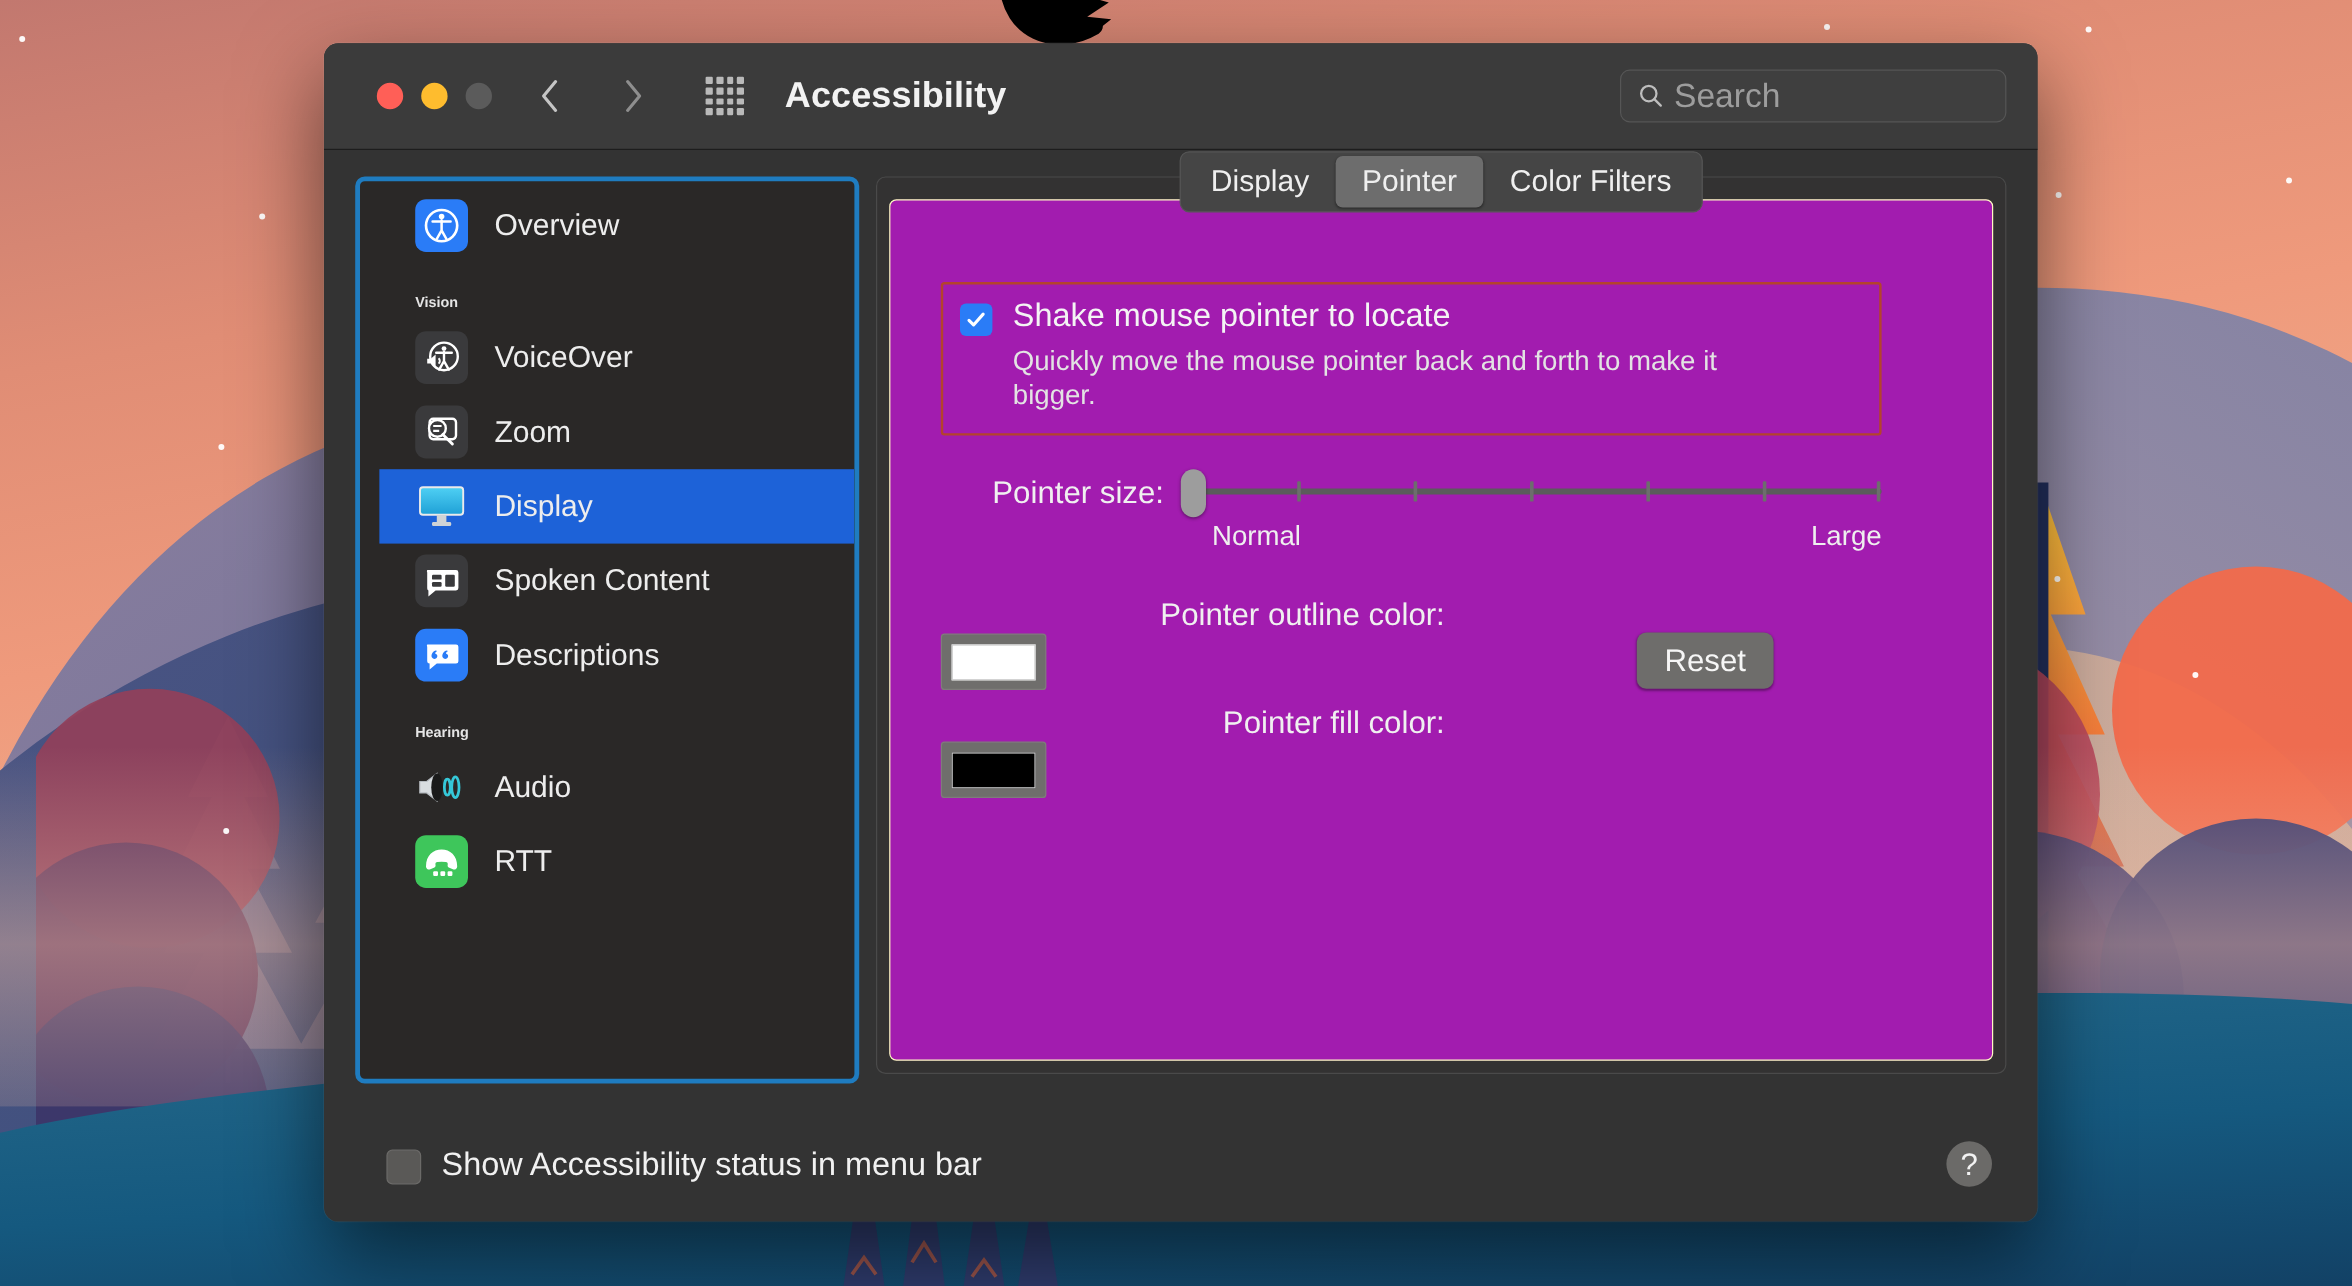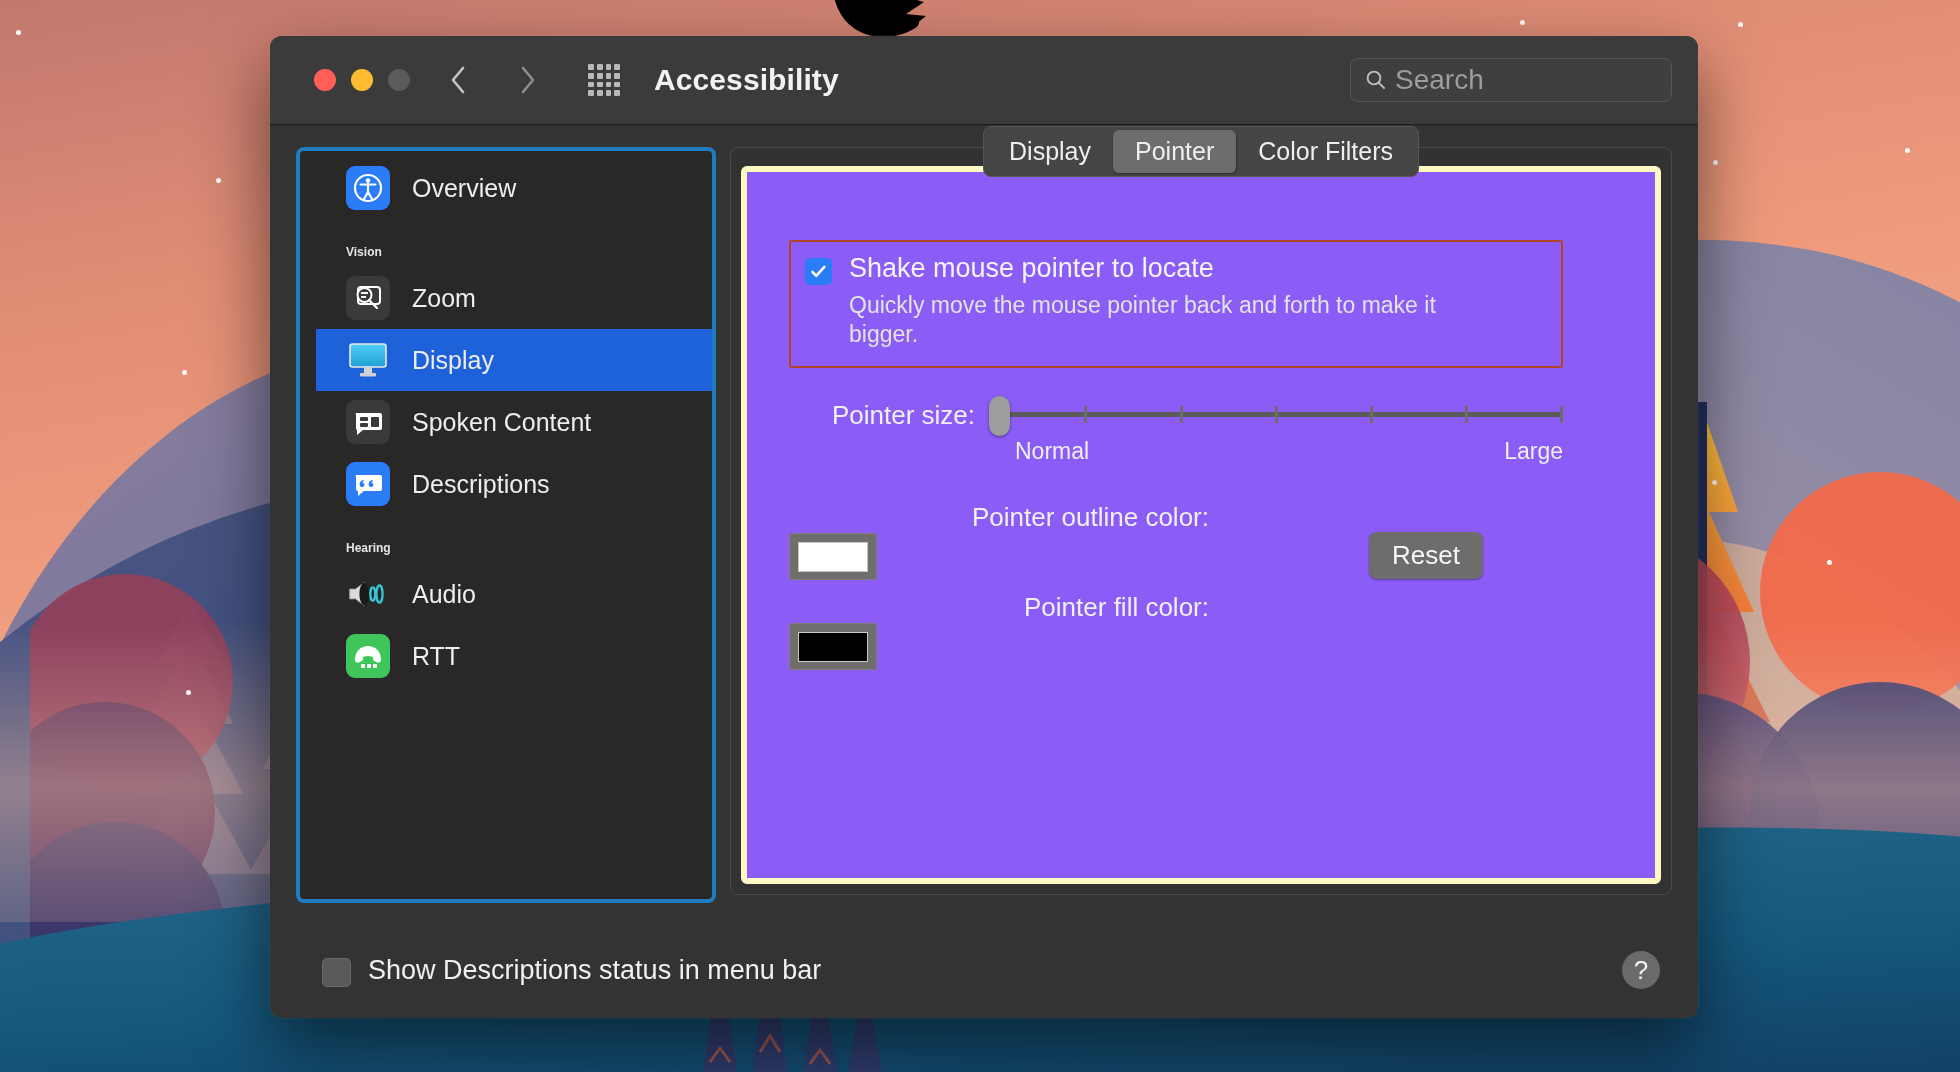--- a/index.html
+++ b/index.html
@@ -258,23 +258,23 @@
     white-space: nowrap;
   }
   .tab.active {
     background: #6d6d6d;
     box-shadow: 0 1px 2px rgba(0,0,0,.35);
   }
 
   .pane-inner {
     position: absolute;
     left: 10px; right: 10px; top: 18px; bottom: 10px;
-    border: 6px solid #fef9c3;
+    border: 1px solid #fef9c3;
     border-radius: 6px;
-    background: #8b5cf6;
+    background: #a21caf;
   }
 
   .highlight-box {
     position: absolute;
     left: 42px; top: 68px; right: 92px;
     border: 2px solid #b4432c;
     border-radius: 3px;
     padding: 12px 14px 16px 14px;
     box-sizing: border-box;
   }
@@ -530,20 +530,32 @@
                 <circle cx="18" cy="18" r="13" stroke="#fff" stroke-width="2.2" fill="none"></circle>
                 <circle cx="18" cy="10.5" r="2.3" fill="#fff"></circle>
                 <path d="M10.5 14.5 h15 M18 13.5 v9 M18 22 l-4.5 8 M18 22 l4.5 8" stroke="#fff" stroke-width="2.1" fill="none" stroke-linecap="round"></path>
               </svg>
             </span>
             <span class="lbl">Overview</span>
           </div>
 
           <div class="side-group">Vision</div>
 
+          <div class="side-item">
+            <span class="ic ic-voiceover">
+              <svg width="36" height="36" viewBox="0 0 36 36">
+                <circle cx="20" cy="17" r="11.5" stroke="#fff" stroke-width="2" fill="none"></circle>
+                <circle cx="20" cy="10.5" r="2" fill="#fff"></circle>
+                <path d="M13.5 14 h13 M20 13.2 v8 M20 21 l-4 7 M20 21 l4 7" stroke="#fff" stroke-width="2" fill="none" stroke-linecap="round"></path>
+                <path d="M6 19 h3 l4-3.5 v11 L9 23 H6z" fill="#fff"></path>
+                <path d="M15.5 18.5 a3 3 0 0 1 0 4.5" stroke="#fff" stroke-width="1.6" fill="none"></path>
+              </svg>
+            </span>
+            <span class="lbl">VoiceOver</span>
+          </div>
 
           <div class="side-item">
             <span class="ic ic-zoom">
               <svg width="36" height="36" viewBox="0 0 36 36">
                 <rect x="8" y="7" width="22" height="17" rx="3" stroke="#fff" stroke-width="2" fill="none"></rect>
                 <circle cx="14.5" cy="15" r="7" stroke="#fff" stroke-width="2" fill="#3a3a3c"></circle>
                 <line x1="11" y1="13" x2="18" y2="13" stroke="#fff" stroke-width="1.8"></line>
                 <line x1="11" y1="17" x2="16" y2="17" stroke="#fff" stroke-width="1.8"></line>
                 <line x1="19" y1="20" x2="27" y2="28" stroke="#fff" stroke-width="2.4" stroke-linecap="round"></line>
               </svg>
@@ -678,19 +690,19 @@
             <button class="reset-btn">Reset</button>
           </div>
 
         </div>
       </div>
     </div>
 
     <div class="footer">
       <div class="foot-chk">
         <div class="checkbox off"></div>
-        <span class="lbl">Show Descriptions status in menu bar</span>
+        <span class="lbl">Show Accessibility status in menu bar</span>
       </div>
       <div class="help-btn">?</div>
     </div>
 
   </div>
 </div>
 
 </body></html>

